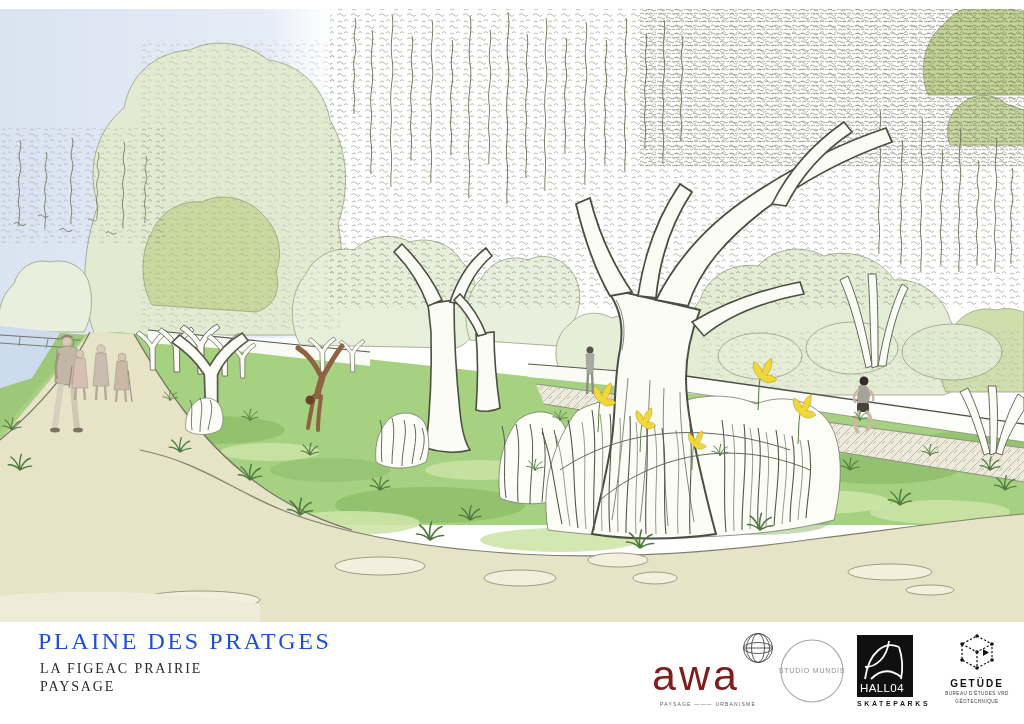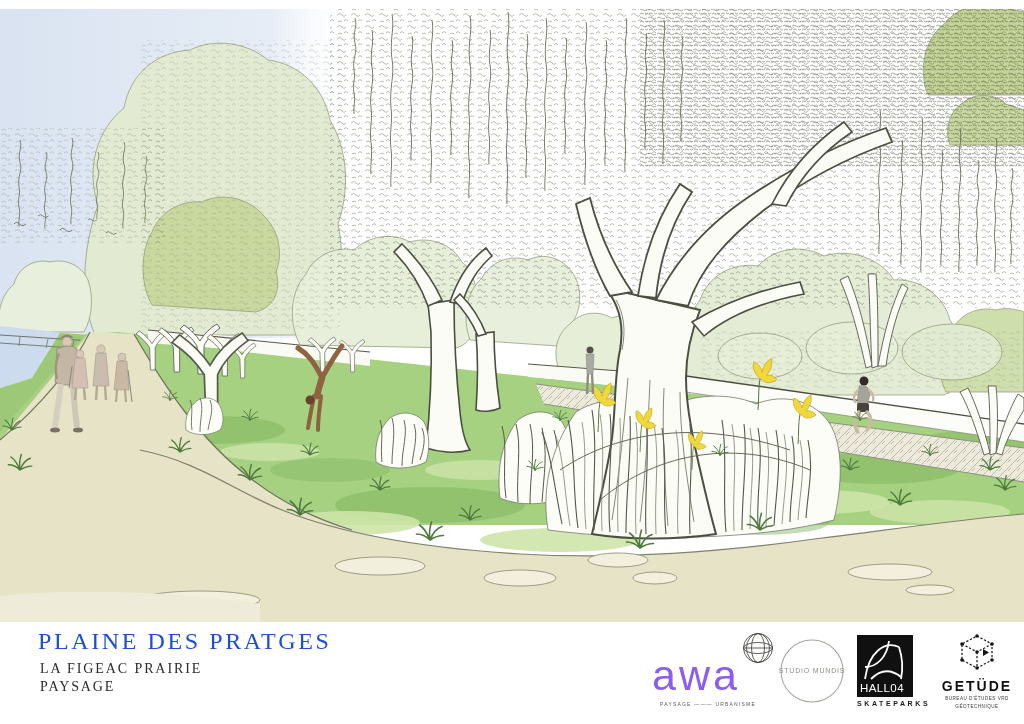--- a/index.html
+++ b/index.html
@@ -11,32 +11,32 @@
   .title-block{position:absolute;left:38px;top:6px;}
   .title-block h1{margin:0;font-family:"Liberation Serif",serif;font-weight:400;
                   font-size:24px;letter-spacing:2.6px;color:#1d4ed8;}
   .title-block .sub{margin:6px 0 0 2px;font-family:"Liberation Serif",serif;
                     font-size:14px;letter-spacing:1.9px;color:#2b2b2b;}
   .title-block .loc{margin:2px 0 0 2px;font-family:"Liberation Serif",serif;
                     font-size:14px;letter-spacing:1.9px;color:#2b2b2b;}
   
   .logo{position:absolute;text-align:center;}
   .logo-awa{left:652px;top:8px;width:126px;text-align:left;}
-  .awa-word{font-size:43px;line-height:1;letter-spacing:3px;color:#8b5cf6;margin-top:24px;
+  .awa-word{font-size:43px;line-height:1;letter-spacing:3px;color:#7f1d1d;margin-top:24px;
             font-family:"Liberation Sans",sans-serif;}
   .awa-emblem{position:absolute;top:2px;right:4px;}
   .awa-tag{margin-top:4px;font-size:5px;letter-spacing:1.2px;color:#5a5a55;text-align:center;width:112px;}
   .logo-mundis{left:779px;top:16px;width:66px;height:66px;}
   .logo-hall{left:857px;top:13px;width:58px;}
   .hall-art{position:relative;width:56px;height:62px;}
   .hall-word{position:absolute;left:3px;bottom:3px;color:#fff;font-weight:400;
              font-size:11.5px;letter-spacing:.4px;}
   .hall-sub{margin-top:3px;font-size:7px;font-weight:700;letter-spacing:2.6px;color:#1a1a1a;}
   .logo-getude{left:933px;top:10px;width:88px;}
-  .getude-word{font-size:14px;font-weight:700;letter-spacing:2px;color:#101010;margin-top:2px;}
+  .getude-word{font-size:10px;font-weight:700;letter-spacing:2px;color:#101010;margin-top:2px;}
   .getude-sub{font-size:4.6px;letter-spacing:.5px;color:#3a3a38;line-height:1.4;margin-top:2px;}
 </style>
 </head>
 <body>
 
 <div class="board">
 
   <svg class="art" viewBox="0 0 1024 622" xmlns="http://www.w3.org/2000/svg">
     <defs>
       <linearGradient id="skyGrad" x1="0" y1="0" x2="1" y2="0">

